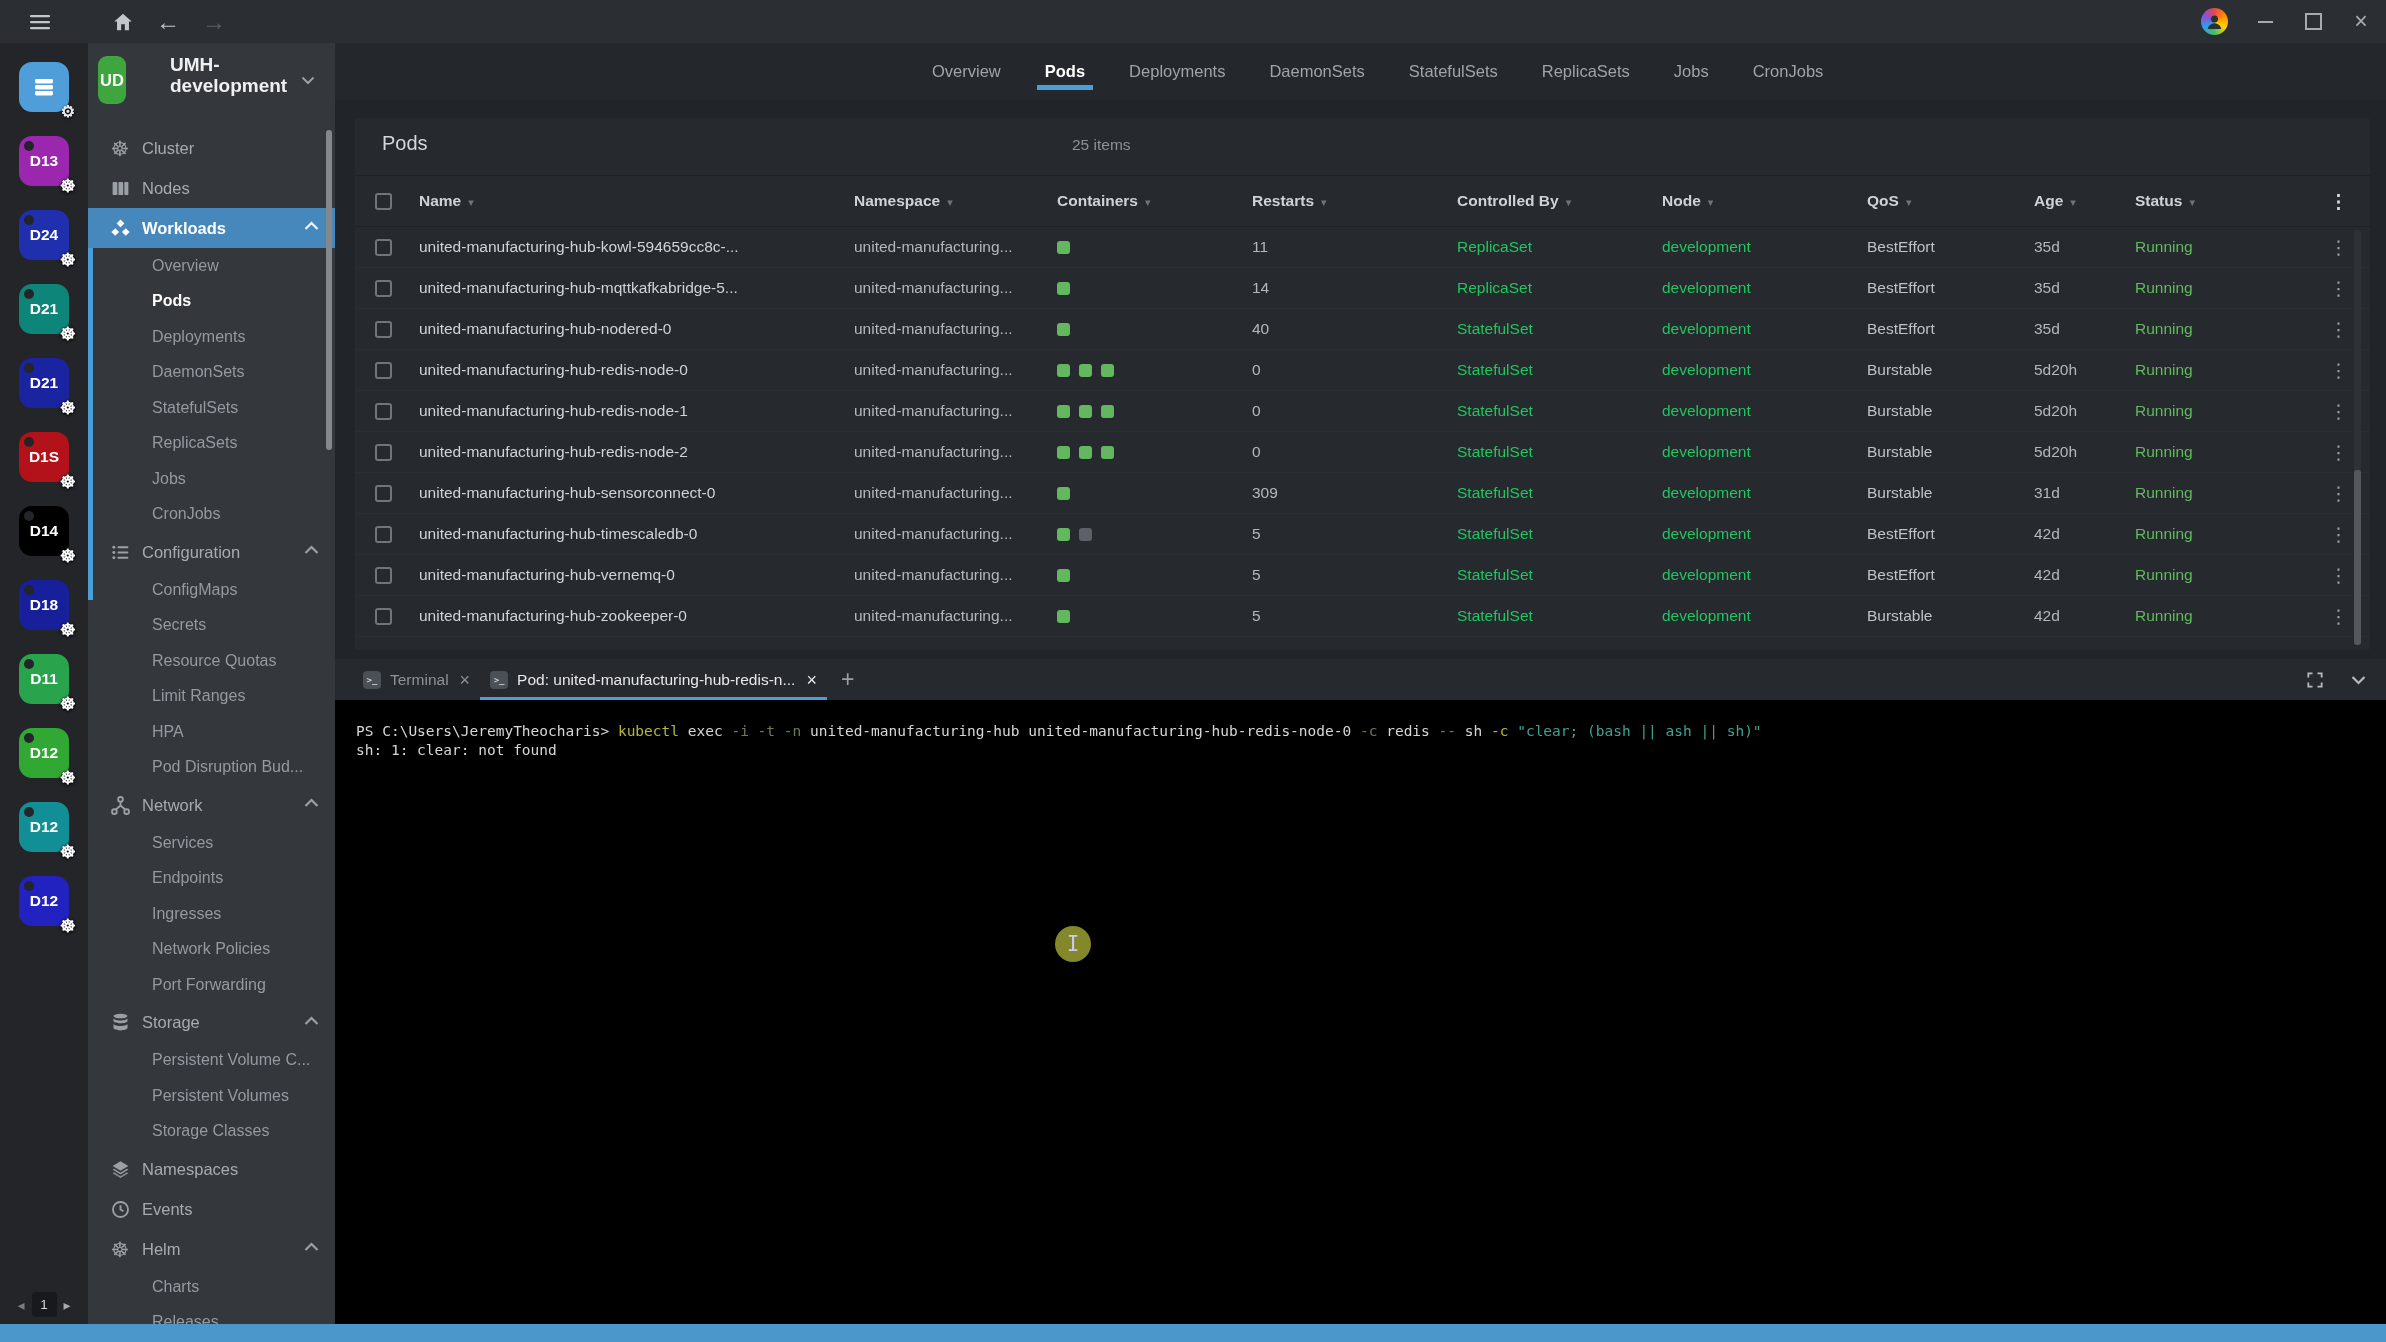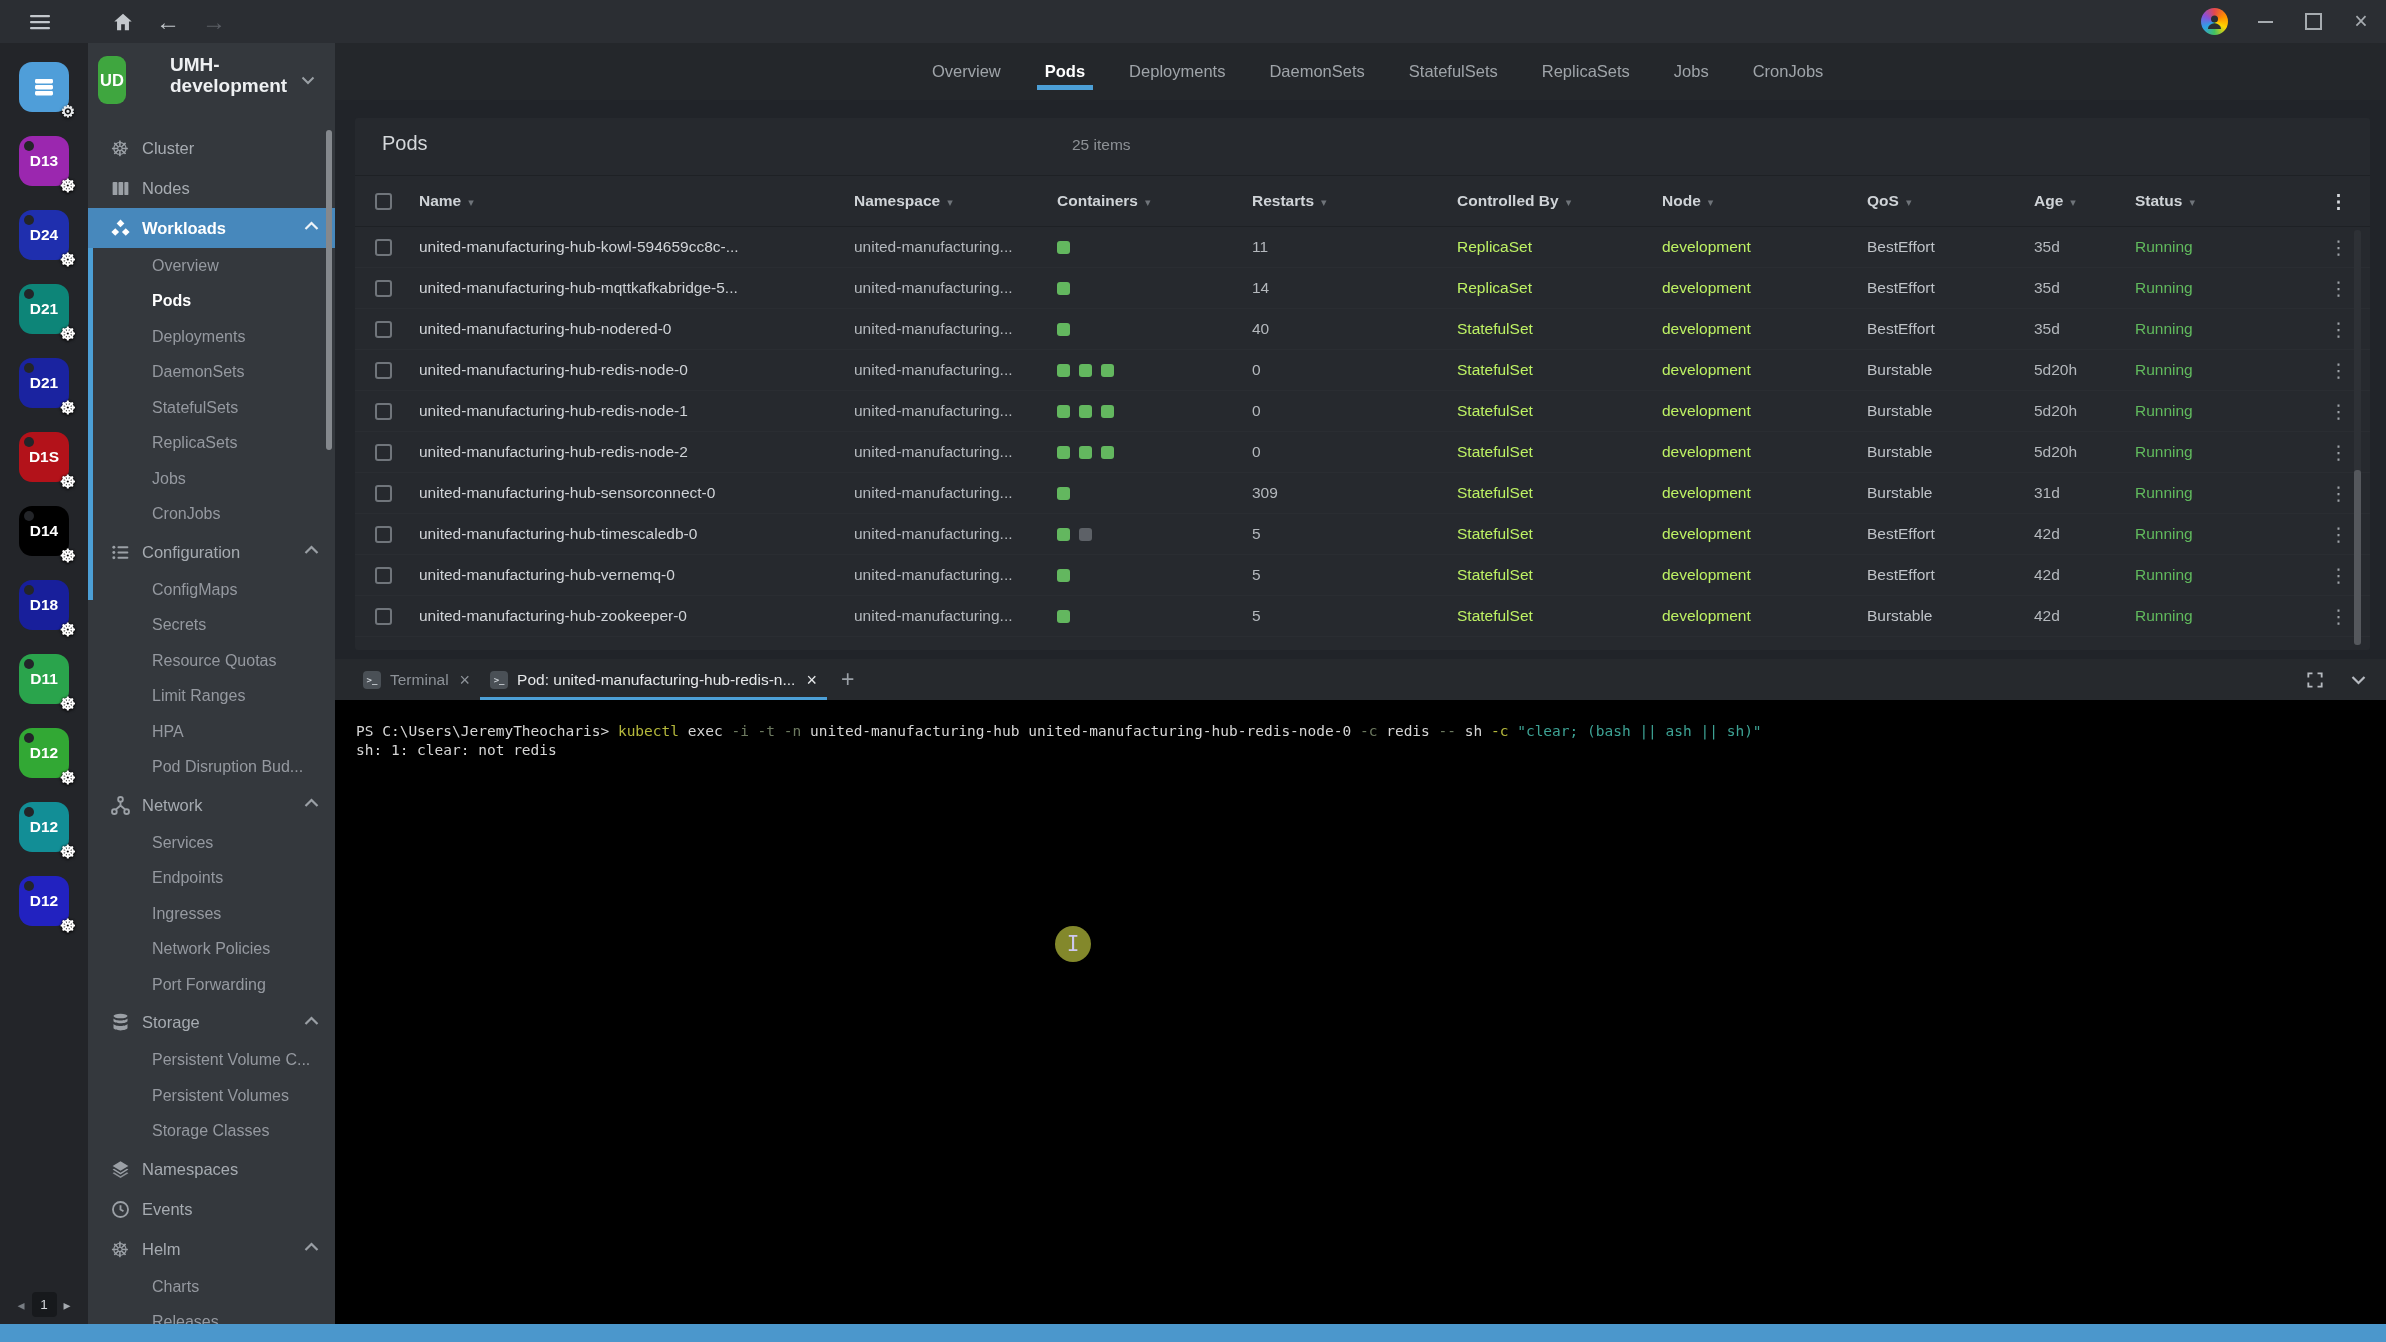--- a/index.html
+++ b/index.html
@@ -83,21 +83,21 @@
   .search-box input{flex:1;min-width:0;background:transparent;border:none;outline:none;color:#cfd3d7;
                     font-size:15.5px;font-family:inherit}
   .search-box input::placeholder{color:#7d8288}
   .tgrid{display:grid;grid-template-columns:44px 435px 203px 195px 205px 205px 205px 167px 101px 169px 1fr;
          align-items:center;padding-left:20px;box-sizing:border-box}
   .thead{height:51px;border-bottom:1px solid #1e2125;color:#cfd3d7;font-size:15.5px;font-weight:bold}
   .caret{color:#6f747a;font-size:11px;margin-left:7px;font-weight:normal}
   .trow{height:41px;font-size:15.5px;color:#b4b8bd;border-bottom:1px solid rgba(255,255,255,.02)}
   .cell-name{color:#d0d3d7;white-space:nowrap;overflow:hidden}
   .cell-ns{white-space:nowrap;overflow:hidden}
-  .link{color:#bef264}
+  .link{color:#22c55e}
   .qos{color:#bfc3c8}
   .status-running{color:#61ba5d}
   .kebab{justify-self:end;padding-right:22px;color:#9da2a7;font-size:19px;line-height:1}
   .thead .kebab{color:#d7dade}
   .cbox{width:17px;height:17px;border:2px solid #70757b;border-radius:3px;box-sizing:border-box}
   .cont{display:flex;gap:9px}
   .cont i{width:13px;height:13px;border-radius:3px;background:#63b75f}
   .cont i.wait{background:#5d6167}
   .tscroll-track{position:absolute;right:9px;top:112px;width:7px;height:404px;background:#2e3136;border-radius:3px}
   .tscroll-thumb{position:absolute;right:9px;top:352px;width:7px;height:175px;background:#55585d;border-radius:3px}
@@ -665,18 +665,18 @@
         </span>
         <span>
           <svg width="15" height="10" viewBox="0 0 15 10" fill="none" stroke="currentColor" stroke-width="2.2">
             <path d="M1.5 2 7.5 8 13.5 2"></path>
           </svg>
         </span>
       </span>
     </div>
   <div class="termbody" id="term-body">
       <div class="tline"><span style="color: rgb(214, 214, 214);">PS C:\Users\JeremyTheocharis&gt; </span><span style="color: rgb(181, 184, 59);">kubectl </span><span style="color: rgb(214, 214, 214);">exec </span><span style="color: rgb(109, 122, 96);">-i -t -n </span><span style="color: rgb(214, 214, 214);">united-manufacturing-hub united-manufacturing-hub-redis-node-0 </span><span style="color: rgb(109, 122, 96);">-c </span><span style="color: rgb(214, 214, 214);">redis </span><span style="color: rgb(109, 122, 96);">-- </span><span style="color: rgb(214, 214, 214);">sh </span><span style="color: rgb(181, 184, 59);">-c </span><span style="color: rgb(61, 162, 148);">"clear; (bash || ash || sh)"</span></div>
-      <div class="tline"><span style="color: rgb(214, 214, 214);">sh: 1: clear: not redis</span></div>
+      <div class="tline"><span style="color: rgb(214, 214, 214);">sh: 1: clear: not found</span></div>
       <div class="mouse-circle">I</div>
     </div>
 </div>
 
 <div class="statusbar" id="statusbar" style="background: rgb(75, 151, 204);"></div>
 
 </body></html>

